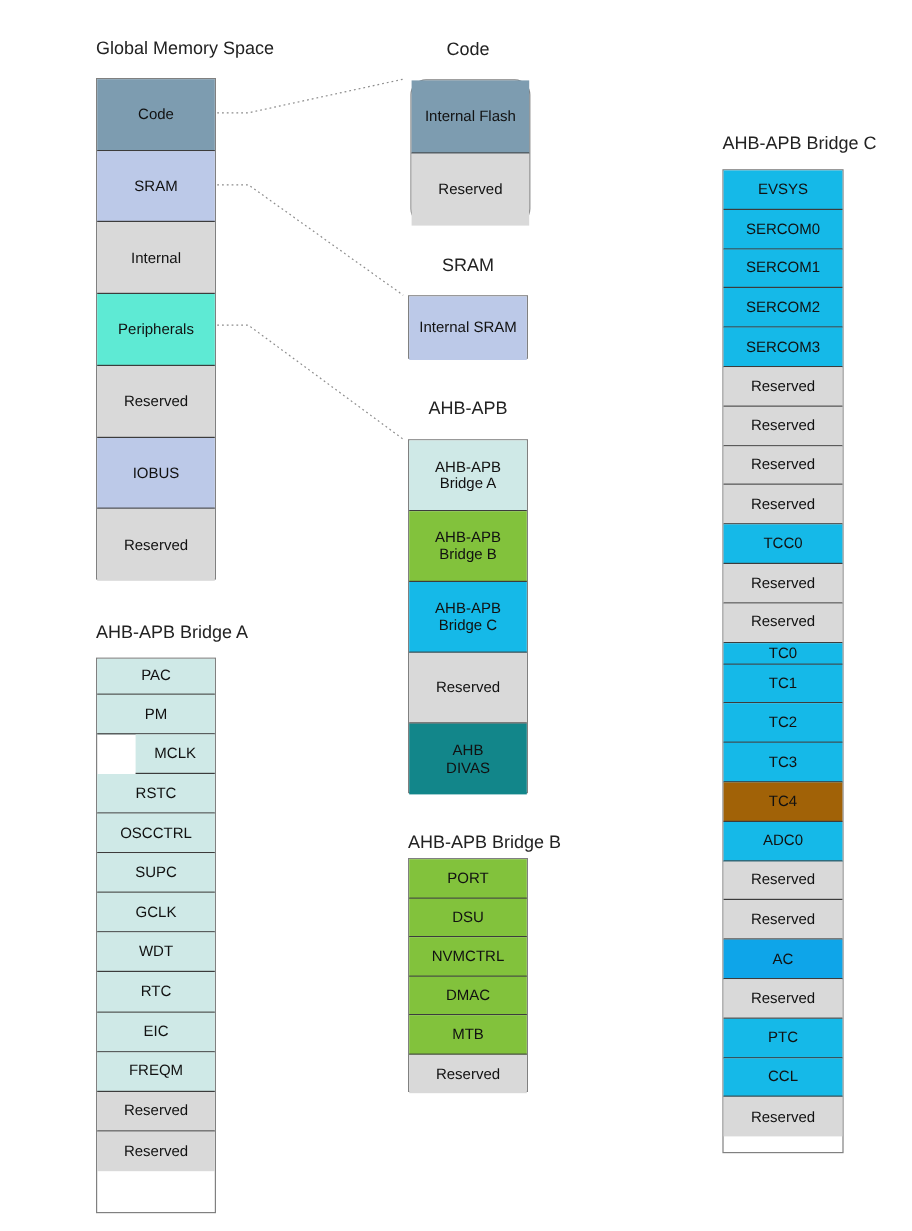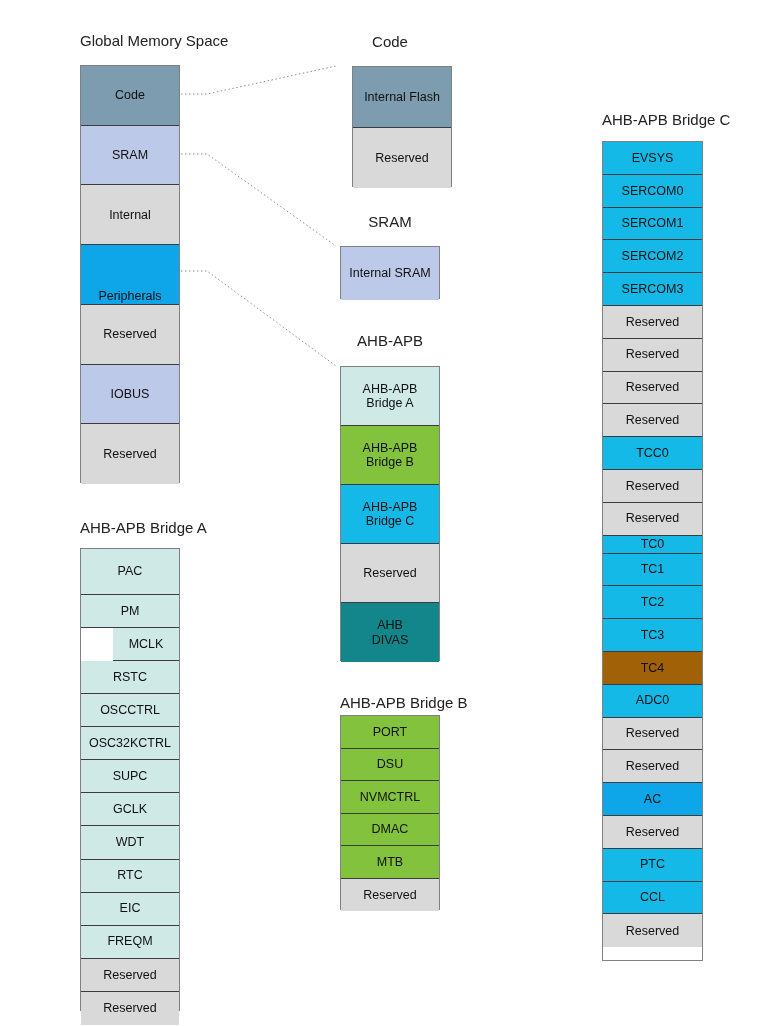--- a/index.html
+++ b/index.html
@@ -79,38 +79,38 @@
     <div class="stack" style="left: 0px; top: 65px; width: 100px; height: 418px;">
         <div class="blk" style="height: 59.7143px; background: rgb(125, 156, 176);">
           <span class="lbl">Code</span>
         </div>
         <div class="blk" style="height: 59.7143px; background: rgb(188, 201, 232);">
           <span class="lbl">SRAM</span>
         </div>
         <div class="blk" style="height: 59.7143px; background: rgb(217, 217, 217);">
           <span class="lbl">Internal</span>
         </div>
-        <div class="blk" style="height: 59.7143px; background: #0ea5e9; align-items: flex-end;">
+        <div class="blk" style="height: 59.7143px; background: #5eead4;">
           <span class="lbl">Peripherals</span>
         </div>
         <div class="blk" style="height: 59.7143px; background: rgb(217, 217, 217);">
           <span class="lbl">Reserved</span>
         </div>
         <div class="blk" style="height: 59.7143px; background: rgb(188, 201, 232);">
           <span class="lbl">IOBUS</span>
         </div>
         <div class="blk" style="height: 59.7143px; background: rgb(217, 217, 217);">
           <span class="lbl">Reserved</span>
         </div>
       </div>
   </div>
 
   <div class="col" id="col-code" style="left: 340px; top: 0px; width: 100px;">
     <div class="col-title" style="top: 33px; left: 0px; width: 100px;">Code</div>
-    <div class="stack" style="left: 12px; top: 66px; width: 100px; height: 121px;">
+    <div class="stack" style="left: 2px; top: 66px; width: 100px; height: 121px; border-radius: 13px;">
         <div class="blk" style="height: 60.5px; background: rgb(125, 156, 176);">
           <span class="lbl">Internal Flash</span>
         </div>
         <div class="blk" style="height: 60.5px; background: rgb(217, 217, 217);">
           <span class="lbl">Reserved</span>
         </div>
       </div>
   </div>
 
   <div class="col" id="col-sram" style="left: 340px; top: 0px; width: 100px;">
@@ -143,37 +143,34 @@
         <div class="blk" style="height: 59px; background: rgb(18, 134, 138);">
           <span class="lbl">AHB
 DIVAS</span>
         </div>
       </div>
   </div>
 
   <div class="col" id="col-bridge-a" style="left: 80px; top: 0px; width: 100px;">
     <div class="col-title" style="top: 519px; left: 0px; width: 100px;">AHB-APB Bridge A</div>
     <div class="stack" style="left: 0px; top: 548px; width: 100px; height: 463px;">
-        <div class="blk" style="height: 46px; background: rgb(207, 233, 231);">
+        <div class="blk" style="height: 30px; background: rgb(207, 233, 231);">
           <span class="lbl">PAC</span>
         </div>
         <div class="blk" style="height: 33.0714px; background: rgb(207, 233, 231);">
           <span class="lbl">PM</span>
         </div>
         <div class="blk" style="height: 33.0714px; background: rgb(207, 233, 231); margin-left: 32px;">
           <span class="lbl">MCLK</span>
         </div>
         <div class="blk" style="height: 33.0714px; background: rgb(207, 233, 231);">
           <span class="lbl">RSTC</span>
         </div>
         <div class="blk" style="height: 33.0714px; background: rgb(207, 233, 231);">
           <span class="lbl">OSCCTRL</span>
-        </div>
-        <div class="blk" style="height: 33.0714px; background: rgb(207, 233, 231);">
-          <span class="lbl">OSC32KCTRL</span>
         </div>
         <div class="blk" style="height: 33.0714px; background: rgb(207, 233, 231);">
           <span class="lbl">SUPC</span>
         </div>
         <div class="blk" style="height: 33.0714px; background: rgb(207, 233, 231);">
           <span class="lbl">GCLK</span>
         </div>
         <div class="blk" style="height: 33.0714px; background: rgb(207, 233, 231);">
           <span class="lbl">WDT</span>
         </div>

